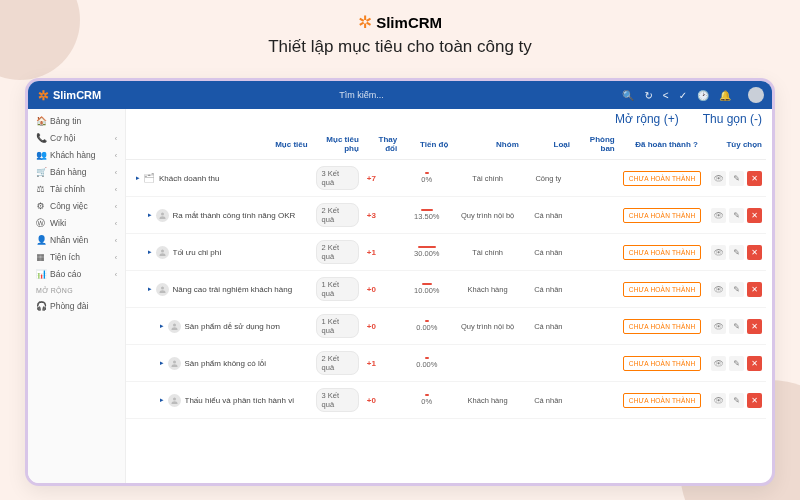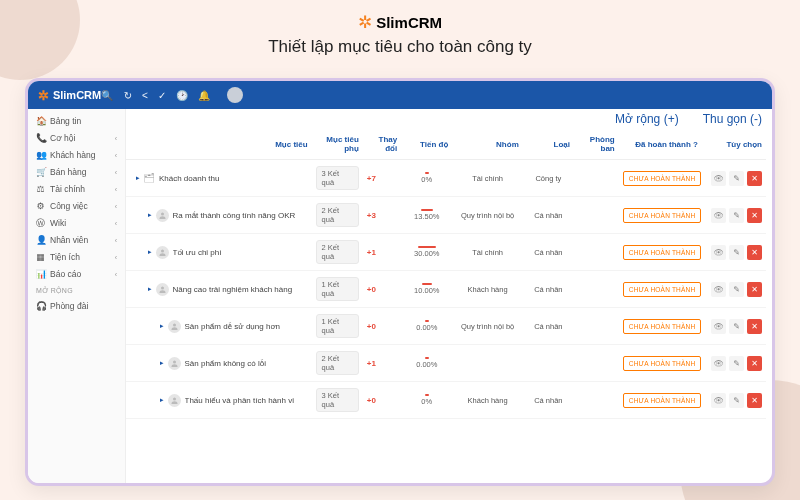--- a/index.html
+++ b/index.html
@@ -36,21 +36,21 @@
   .tbl-wrap{flex:1;overflow:hidden;padding:0 6px 6px 0}
   table{width:100%;border-collapse:collapse;font-size:8px;color:#555;table-layout:fixed}
   thead th{text-align:right;padding:6px 4px;color:#1B56A8;font-weight:600;background:#fff;border-bottom:1px solid #eee}
   tbody td{padding:6px 4px;border-bottom:1px solid #f3f3f3;vertical-align:middle}
   .obj-cell{display:flex;align-items:center;gap:4px;padding-left:6px}
   .caret{color:#1B56A8;font-size:7px}
   .folder{color:#999;font-size:9px}
   .av{width:13px;height:13px;border-radius:50%;background:#e5e5e5;flex-shrink:0;display:flex;align-items:center;justify-content:center}
   .av svg{width:9px;height:9px}
   .obj-name{font-size:8px;color:#444;white-space:nowrap;overflow:hidden;text-overflow:ellipsis}
-  .pill{display:inline-block;background:#f4f4f4;border-radius:3px;padding:2px 5px;font-size:7.5px;color:#666;border:1px solid #e8e8e8}
+  .pill{display:inline-block;background:#f4f4f4;border-radius:8px;padding:2px 5px;font-size:7.5px;color:#666;border:1px solid #e8e8e8}
   .chg{color:#E74C3C;font-size:8px;font-weight:600}
   .chg.zero{color:#E74C3C}
   .prog{font-size:7.5px;color:#666;text-align:center}
   .prog .bar{height:2px;background:#E74C3C;margin:0 auto 1px;border-radius:1px}
   .group,.type,.dept{font-size:7.5px;text-align:center;color:#555}
   .status-btn{display:inline-block;border:1px solid #FF7A00;color:#FF7A00;font-size:6.5px;padding:3px 5px;border-radius:2px;white-space:nowrap;letter-spacing:.2px}
   .acts{display:flex;gap:3px;justify-content:flex-end}
   .act{width:15px;height:15px;border-radius:2px;display:flex;align-items:center;justify-content:center;background:#f4f4f4;color:#888;font-size:8px}
   .act.del{background:#E74C3C;color:#fff}
   .name-col{width:29%}
@@ -64,20 +64,21 @@
     <span class="txt"><span>Slim</span><b>CRM</b></span>
   </div>
   <div class="title">Thiết lập mục tiêu cho toàn công ty</div>
 
   <div class="app">
     <div class="app-top">
       <div class="logo">
         <span class="g">✲</span>
         <span><span>Slim</span><b>CRM</b></span>
       </div>
+      <div class="search">Tìm kiếm...</div>
       <div class="icons">
         <span>🔍</span>
         <span>↻</span>
         <span>&lt;</span>
         <span>✓</span>
         <span>🕑</span>
         <span>🔔</span>
         <span class="avatar"></span>
       </div>
     </div>

